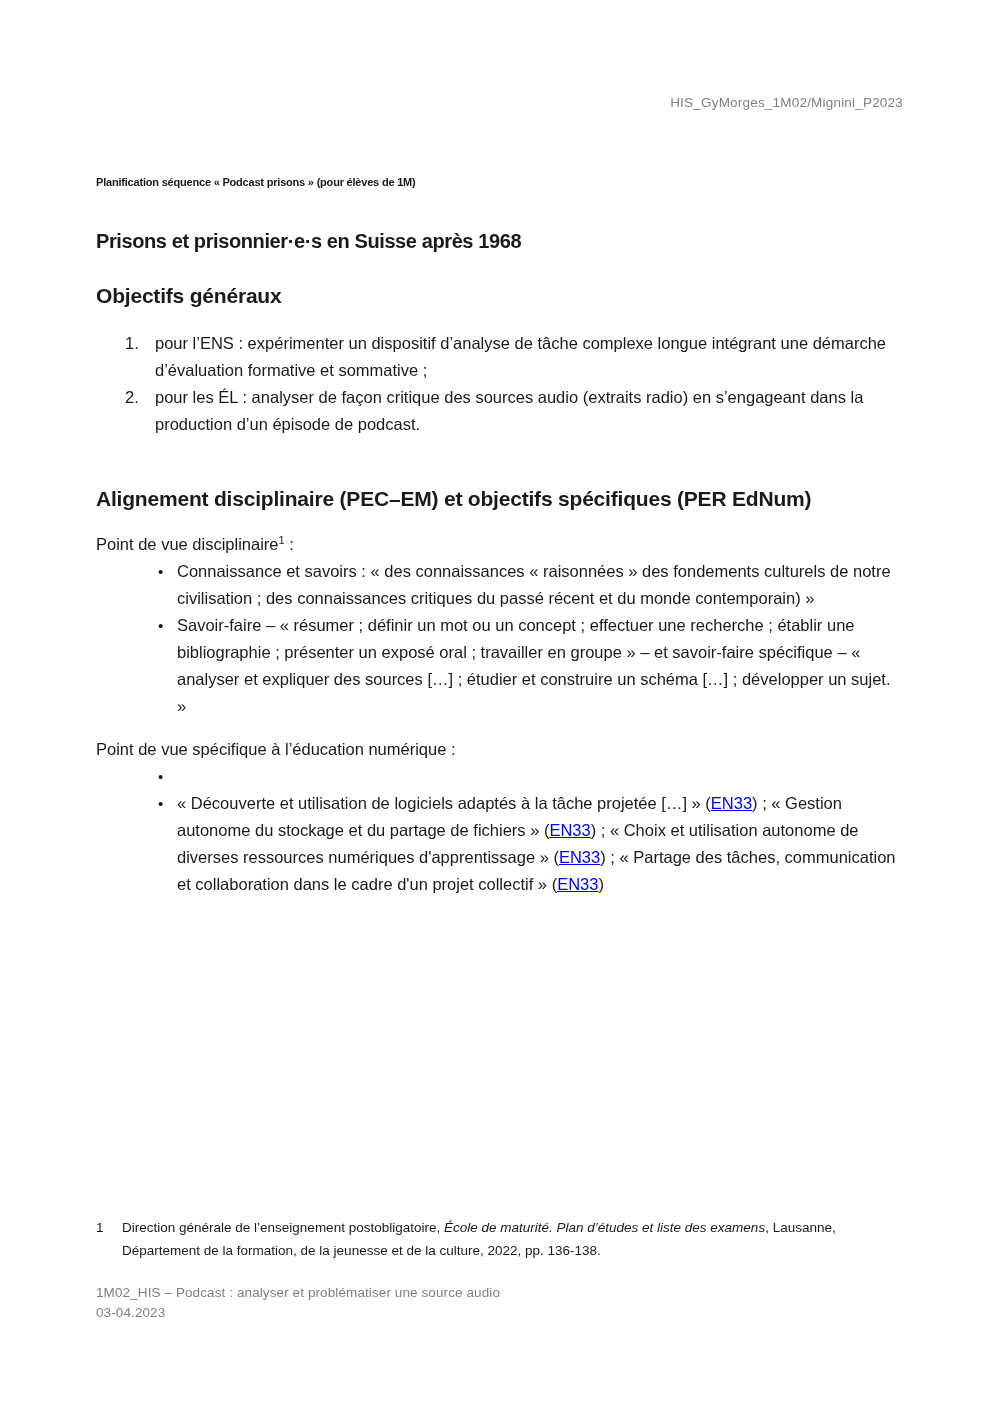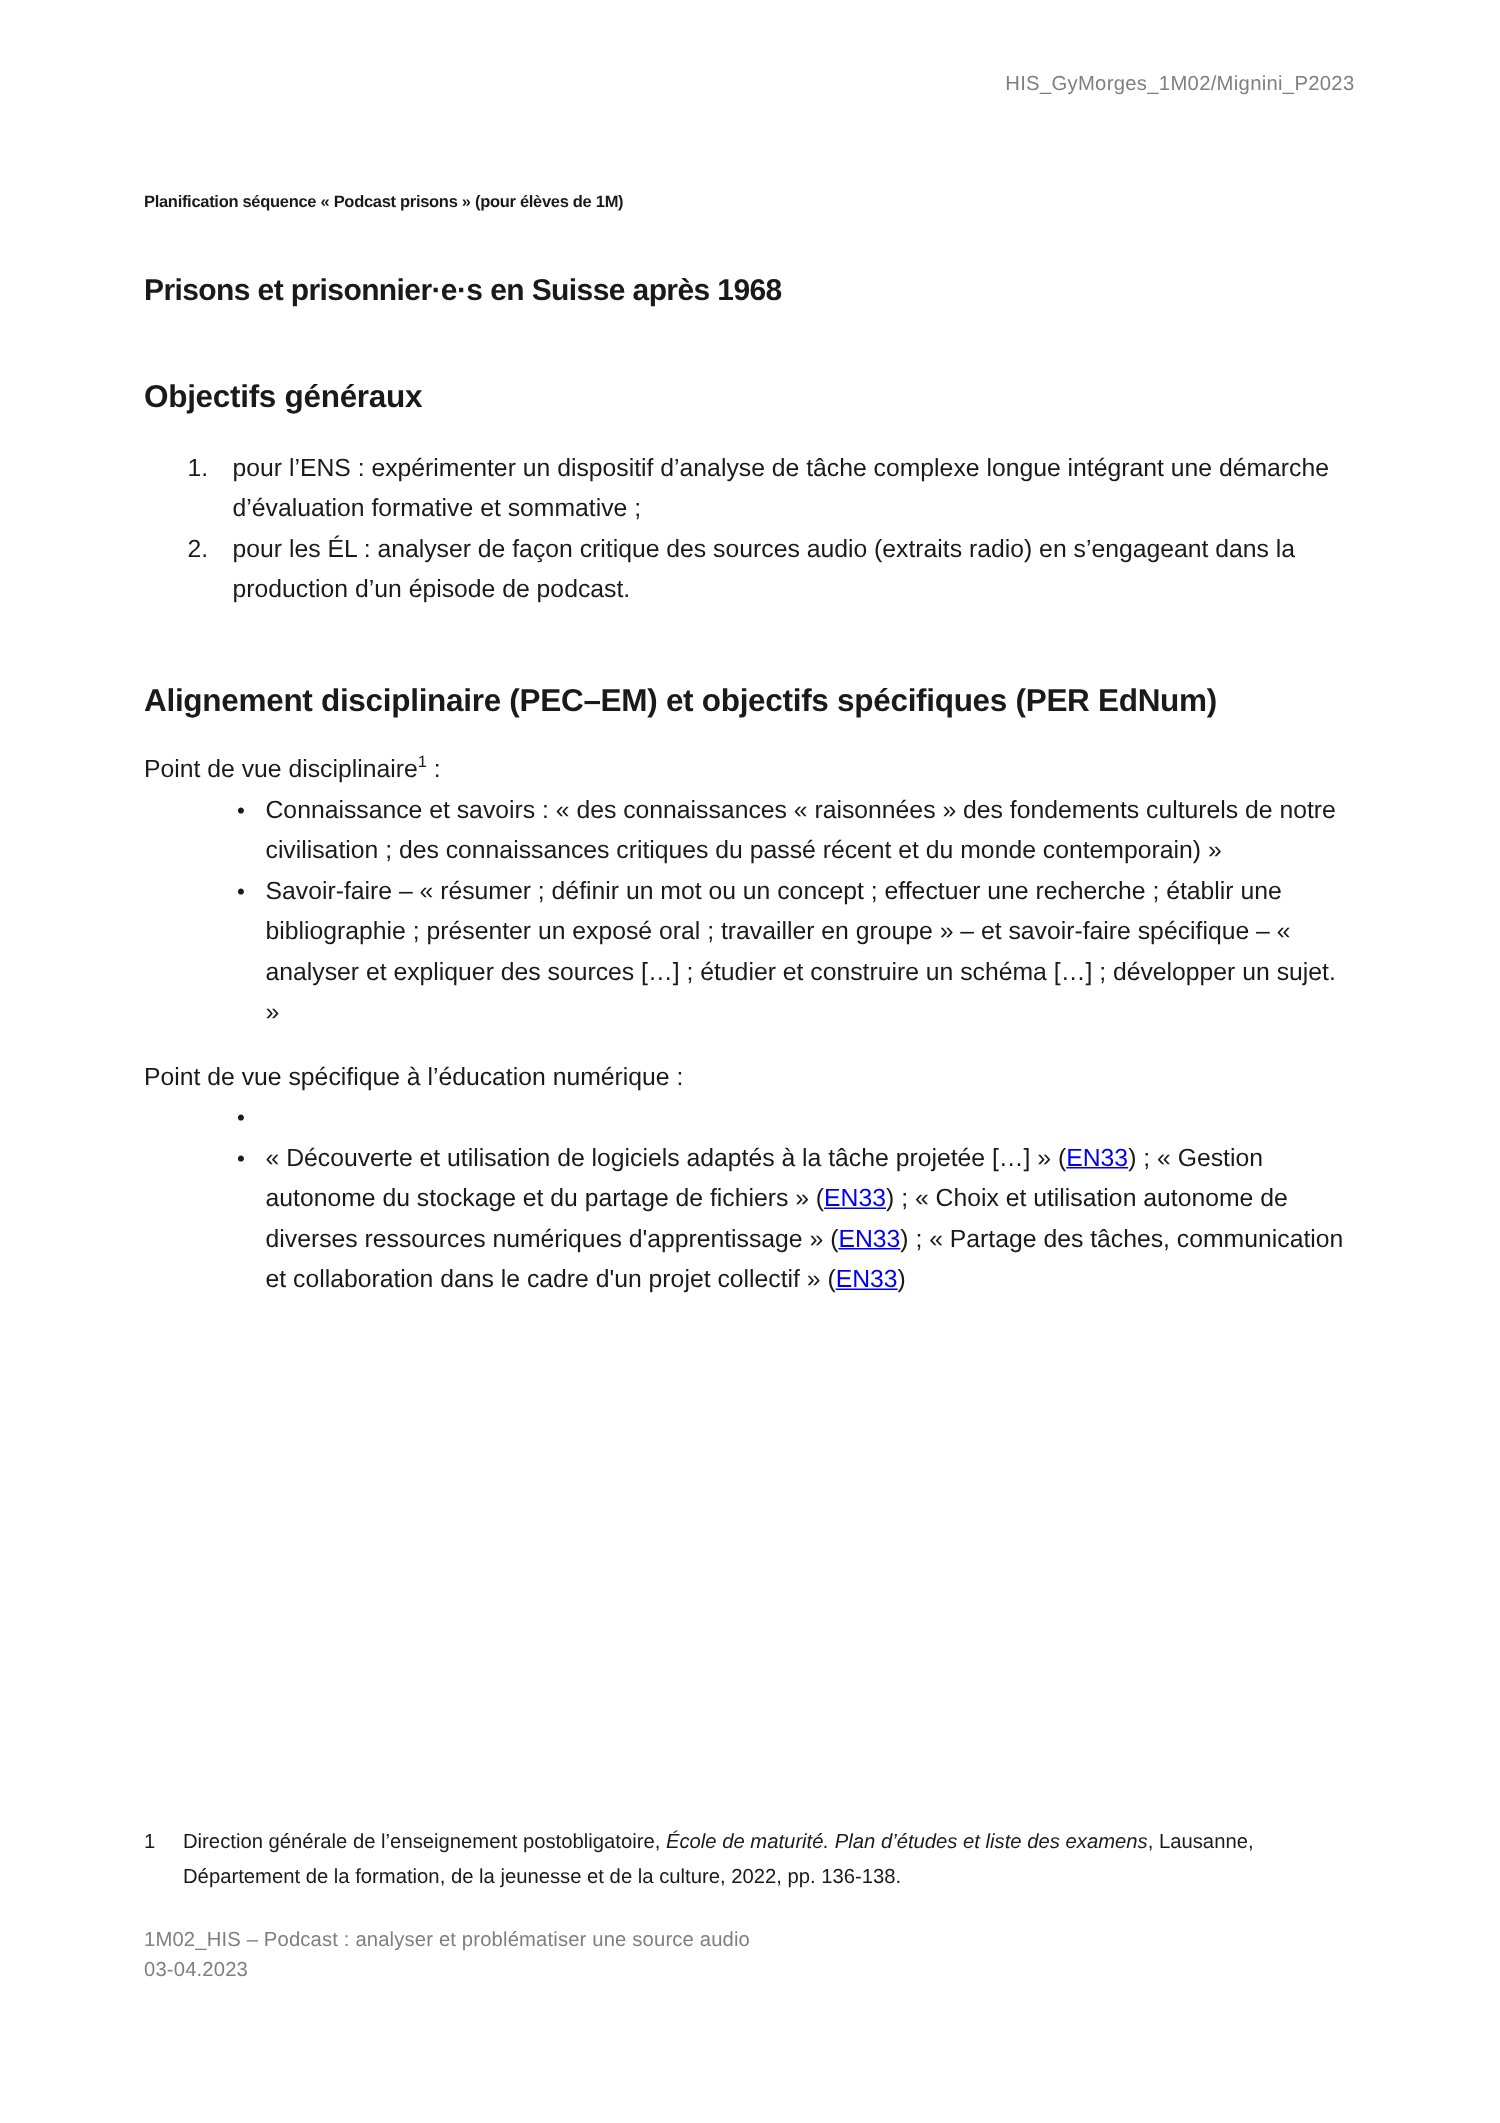--- a/index.html
+++ b/index.html
@@ -6,21 +6,21 @@
   html, body { background: #ffffff; }
   body {
     width: 1000px; height: 1415px;
     font-family: "Liberation Sans", "DejaVu Sans", sans-serif;
     color: #1a1a1a;
     -webkit-font-smoothing: antialiased;
   }
   .page {
     position: relative;
     width: 1000px; height: 1415px;
-    padding: 48px 97px 0 96px;
+    padding: 95px 97px 0 96px;
     background: #ffffff;
     overflow: hidden;
     border-radius: 17px;
   }
   .doc-header {
     text-align: right;
     font-size: 13.5px;
     line-height: 16px;
     color: #7f7f7f;
     letter-spacing: 0.2px;
@@ -38,21 +38,21 @@
     line-height: 36px;
     font-weight: 700;
     letter-spacing: -0.4px;
   }
   .h2 {
     font-size: 21px;
     line-height: 26px;
     font-weight: 700;
     letter-spacing: -0.2px;
   }
-  .h2-first { margin-top: 40px; }
+  .h2-first { margin-top: 24px; }
   .h2-second { margin-top: 48px; }
   .body-text, .li-text, .intro, .fn-text { font-size: 16.5px; }
   .olist { margin-top: 21px; }
   .li {
     display: flex;
     align-items: flex-start;
     line-height: 27px;
     font-size: 16.5px;
   }
   .ol-li { padding-left: 29px; }

